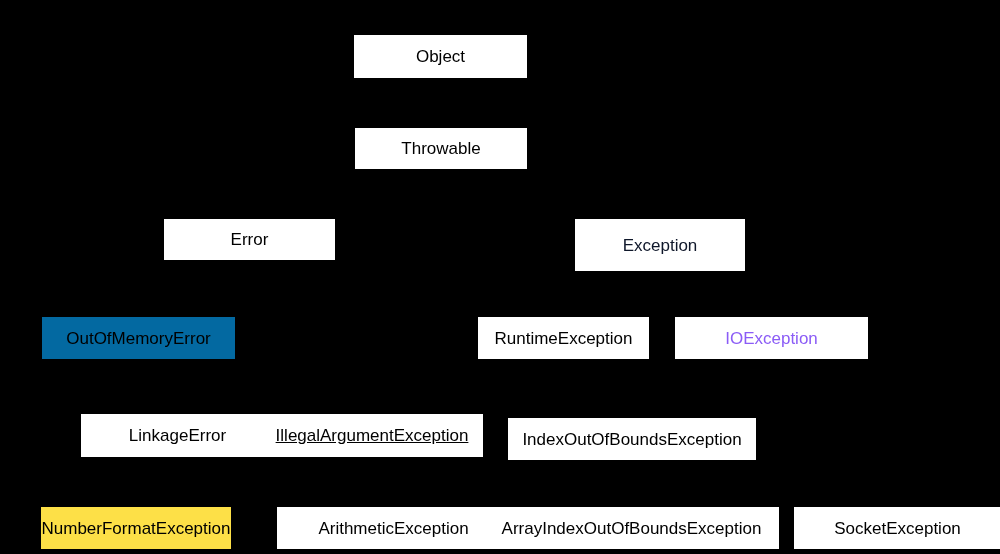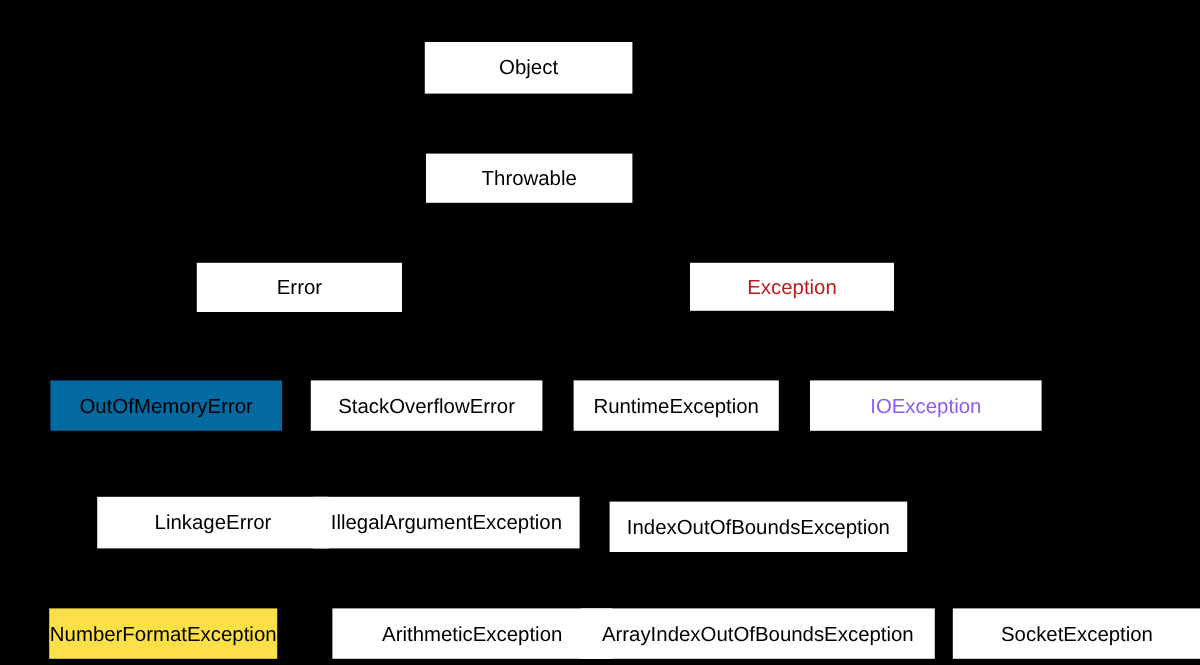--- a/index.html
+++ b/index.html
@@ -22,25 +22,24 @@
     white-space: nowrap;
   }
 </style>
 </head>
 <body style="background: rgb(0, 0, 0);">
 
 <div class="canvas">
   <div class="node" style="left: 332px; top: 13px; width: 173px; height: 43px; background: rgb(255, 255, 255); color: rgb(0, 0, 0);">Object</div>
   <div class="node" style="left: 333px; top: 106px; width: 172px; height: 41px; background: rgb(255, 255, 255); color: rgb(0, 0, 0);">Throwable</div>
   <div class="node" style="left: 142px; top: 197px; width: 171px; height: 41px; background: rgb(255, 255, 255); color: rgb(0, 0, 0);">Error</div>
-  <div class="node" style="left: 553px; top: 197px; width: 170px; height: 40px; background: rgb(255, 255, 255); color: #b91c1c;">Exception</div>
+  <div class="node" style="left: 553px; top: 197px; width: 170px; height: 52px; background: rgb(255, 255, 255); color: #0f172a;">Exception</div>
   <div class="node" style="left: 20px; top: 295px; width: 193px; height: 42px; background: #0369a1; color: rgb(0, 0, 0);">OutOfMemoryError</div>
-  <div class="node" style="left: 237px; top: 295px; width: 193px; height: 42px; background: rgb(255, 255, 255); color: rgb(0, 0, 0);">StackOverflowError</div>
   <div class="node" style="left: 456px; top: 295px; width: 171px; height: 42px; background: rgb(255, 255, 255); color: rgb(0, 0, 0);">RuntimeException</div>
   <div class="node" style="left: 653px; top: 295px; width: 193px; height: 42px; background: rgb(255, 255, 255); color: #8b5cf6;">IOException</div>
   <div class="node" style="left: 20px; top: 392px; width: 193px; height: 43px; background: rgb(255, 255, 255); color: rgb(0, 0, 0); margin-left: 39px;">LinkageError</div>
-  <div class="node" style="left: 239px; top: 392px; width: 222px; height: 43px; background: rgb(255, 255, 255); color: rgb(0, 0, 0);">IllegalArgumentException</div>
+  <div class="node" style="left: 239px; top: 392px; width: 222px; height: 43px; background: rgb(255, 255, 255); color: rgb(0, 0, 0); text-decoration: underline;">IllegalArgumentException</div>
   <div class="node" style="left: 486px; top: 396px; width: 248px; height: 42px; background: rgb(255, 255, 255); color: rgb(0, 0, 0);">IndexOutOfBoundsException</div>
   <div class="node" style="left: 19px; top: 485px; width: 190px; height: 42px; background: #fde047; color: rgb(0, 0, 0);">NumberFormatException</div>
   <div class="node" style="left: 255px; top: 485px; width: 233px; height: 42px; background: rgb(255, 255, 255); color: rgb(0, 0, 0);">ArithmeticException</div>
   <div class="node" style="left: 462px; top: 485px; width: 295px; height: 42px; background: rgb(255, 255, 255); color: rgb(0, 0, 0);">ArrayIndexOutOfBoundsException</div>
   <div class="node" style="left: 772px; top: 485px; width: 207px; height: 42px; background: rgb(255, 255, 255); color: rgb(0, 0, 0);">SocketException</div>
 </div>
 
 </body></html>

